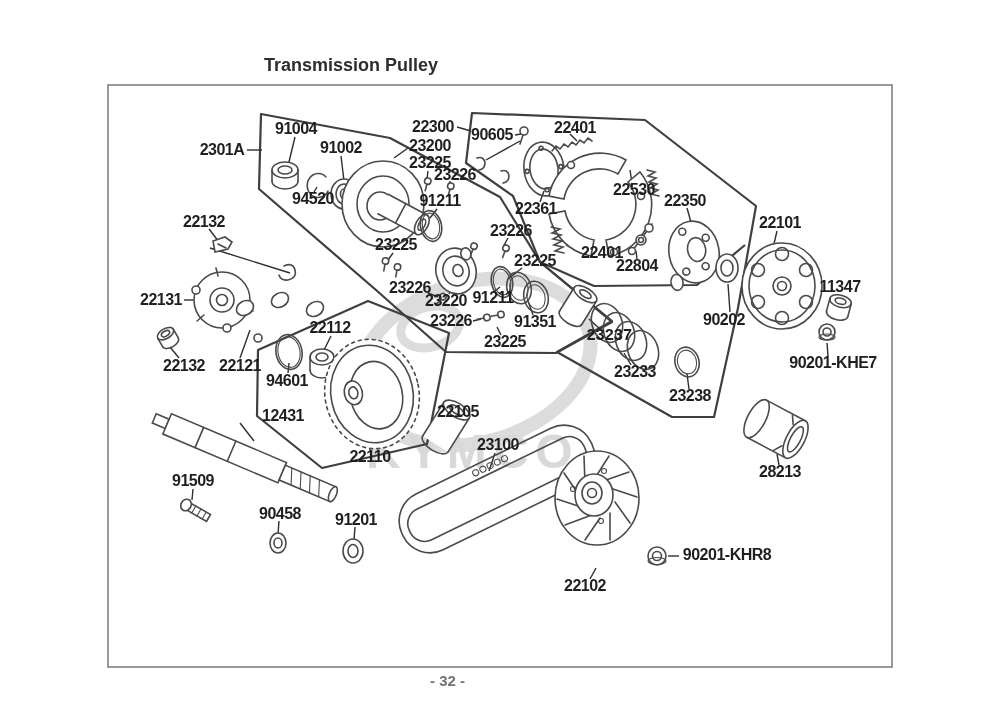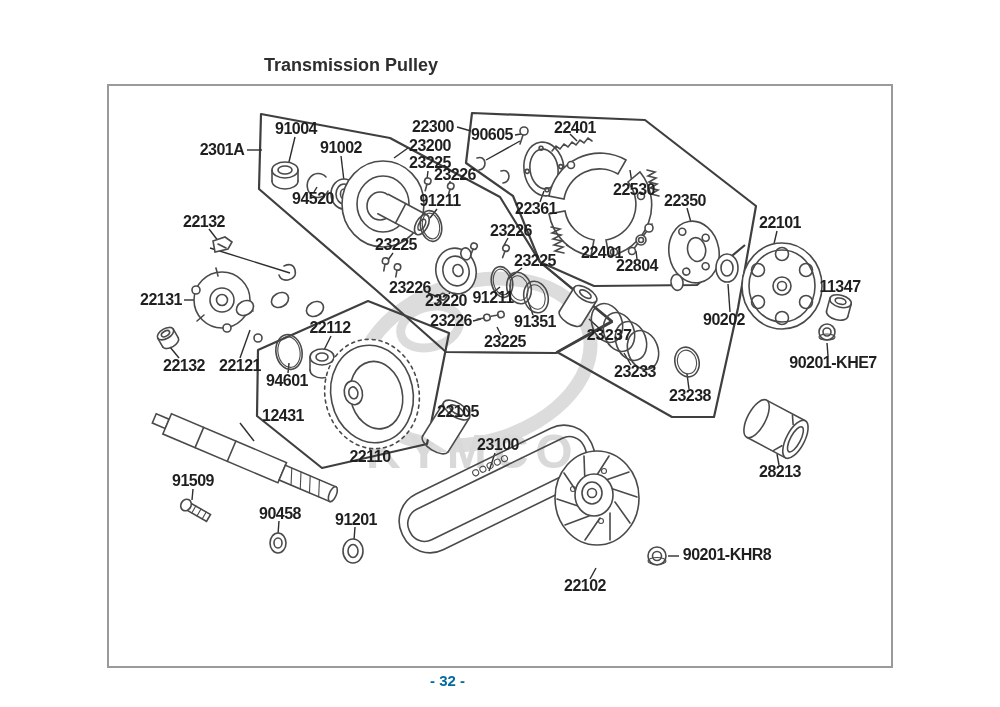--- a/index.html
+++ b/index.html
@@ -17,21 +17,21 @@
         font-size:16px;letter-spacing:-0.5px;color:#1f1f1f;white-space:nowrap;}
   .header-box{position:absolute;left:107px;top:41px;width:113px;height:45px;
         border:2px solid #8a8a8a;box-sizing:border-box;background:#fff;
         display:flex;align-items:center;justify-content:center;
         font-size:18px;font-weight:bold;color:#2e2e2e;}
   .header-title{position:absolute;left:256px;top:55px;font-size:18px;
         font-weight:bold;color:#2e2e2e;margin-left:8px;}
   .main-frame{position:absolute;left:107px;top:84px;width:786px;height:584px;
         border:2px solid #9a9a9a;box-sizing:border-box;}
   .footer{position:absolute;left:0;width:895px;top:672px;text-align:center;
-        font-size:15px;font-weight:bold;color:#0369a1;}
+        font-size:15px;font-weight:bold;color:#737373;}
 </style>
 </head>
 <body>
 
 <div class="page">
 
 <svg width="1000" height="707" viewBox="0 0 1000 707">
 
   <g>
     <ellipse class="wm" cx="475" cy="362" rx="118" ry="80" stroke-width="14" transform="rotate(-16 475 362)"></ellipse>

